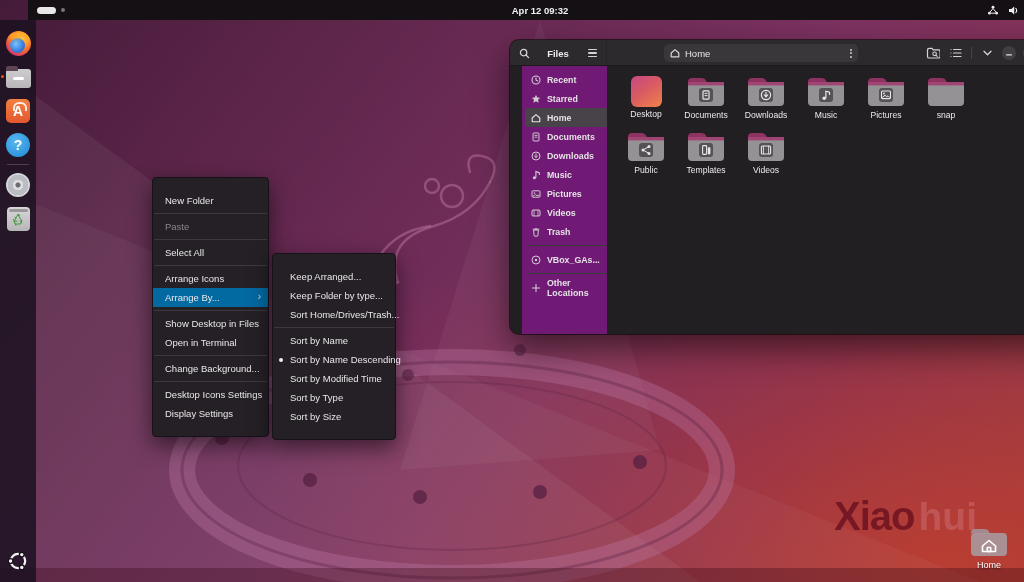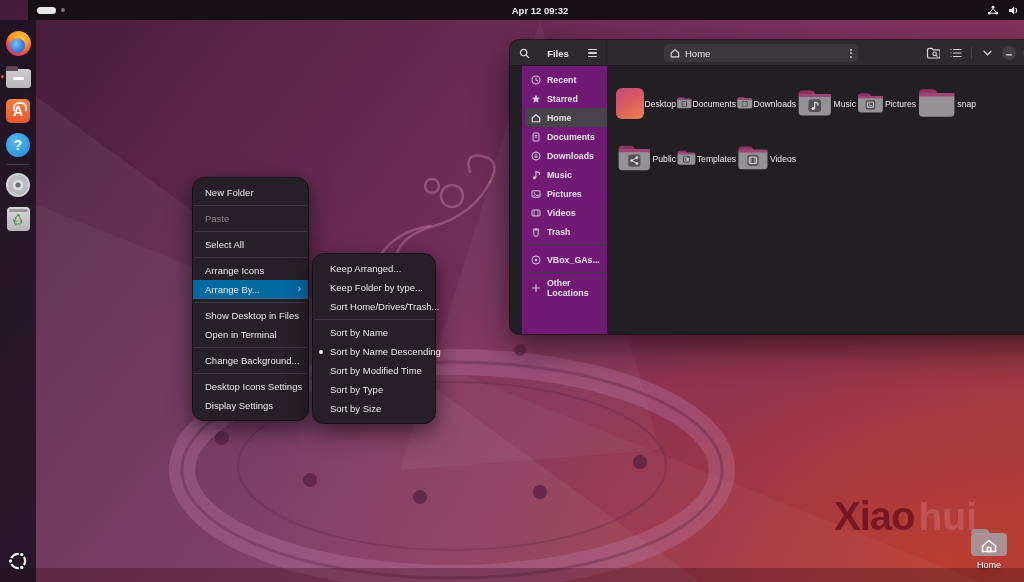--- a/index.html
+++ b/index.html
@@ -46,22 +46,22 @@
   .ic-files::after{content:"";position:absolute;left:7px;top:8px;width:11px;height:2.5px;border-radius:2px;background:#fff;}
   .ic-store{width:24px;height:24px;border-radius:5px;background:linear-gradient(180deg,#f08040,#e4572e);display:flex;align-items:center;justify-content:center;
     color:#fff;font-weight:bold;font-size:14px;position:relative;}
   .ic-store::before{content:"";position:absolute;top:3px;left:7px;width:10px;height:7px;border:2px solid rgba(255,255,255,.85);border-bottom:none;border-radius:6px 6px 0 0;}
   .ic-help{width:24px;height:24px;border-radius:50%;background:radial-gradient(circle at 40% 35%,#57b8f0,#2089d5);display:flex;align-items:center;justify-content:center;color:#fff;font-weight:bold;font-size:14px;}
   .ic-disc{width:24px;height:24px;border-radius:50%;background:radial-gradient(circle,#6e6e72 0 14%,#dcdcde 16% 30%,#b9bcc2 32% 60%,#d4d6da 62% 86%,#9a9ca1 100%);}
   .ic-trash{width:23px;height:24px;border-radius:4px;background:linear-gradient(180deg,#d9d7d9,#b7b5b8);display:flex;align-items:center;justify-content:center;position:relative;}
   .ic-trash::before{content:"";position:absolute;top:2px;left:2px;right:2px;height:3px;border-radius:2px;background:#9a989b;}
 
   
-  .menu{position:absolute;background:#242025;border:1px solid #151218;border-radius:12px;
-    box-shadow:0 8px 22px rgba(0,0,0,.55);padding:5px 0;z-index:3;color:#e9e7e9;font-size:9.5px;margin-left:40px;}
+  .menu{position:absolute;background:#242025;border:1px solid #151218;border-radius:4px;
+    box-shadow:0 8px 22px rgba(0,0,0,.55);padding:13px 0;z-index:3;color:#e9e7e9;font-size:9.5px;}
   .ctx{left:152px;top:177px;width:117px;}
   .sub{left:272px;top:253px;width:124px;z-index:4;}
   .mi{position:relative;padding:4px 12px 4px 12px;line-height:11px;white-space:nowrap;}
   .sub .mi{padding-left:17px;}
   .mi.disabled{color:#8a8589;}
   .mi.active{background:#0369a1;}
   .mi .arrow{position:absolute;right:7px;top:3px;font-size:10px;color:#d8d5d8;}
   .mi .dot{position:absolute;left:6px;top:8px;width:4px;height:4px;border-radius:50%;background:#f0eef0;}
   .msep{height:1px;background:#3d383f;margin:3px 1px;}
 
@@ -82,21 +82,21 @@
   .vdiv{width:1px;height:12px;background:#454347;}
   .wbtn{width:14px;height:14px;border-radius:50%;background:#403e42;display:flex;align-items:center;justify-content:center;}
   .fside{position:absolute;left:12px;top:26px;bottom:0;width:97px;background:#701a75;border-right:1px solid #252327;padding:4px 3px;font-weight:bold;}
   .srow{display:flex;align-items:center;gap:6px;height:19px;padding:0 6px;border-radius:4px;color:#e4e2e4;font-size:8.8px;}
   .srow .sic{width:10px;display:flex;justify-content:center;}
   .srow.sel{background:#474349;}
   .ssep{height:1px;background:#3b393d;margin:4px 2px;}
   .srow .eject{margin-left:auto;}
   .fmain{position:absolute;left:97px;top:26px;right:0;bottom:0;background:#211f22;padding:9px 0 0 9px;}
   .fgrid{display:flex;flex-wrap:wrap;width:366px;}
-  .fcell{width:60px;height:55px;display:flex;align-items:center;}
+  .fcell{width:60px;height:55px;display:flex;flex-direction:column;align-items:center;}
   .fcell .lab{font-size:8.6px;color:#eceaec;margin-top:2px;white-space:nowrap;}
   .desk-ic{width:31px;height:31px;border-radius:6px;margin-top:1px;
     background:linear-gradient(145deg,#c44a83 0%,#d95a62 45%,#ef8348 100%);}
 
   
   .dtop-home{position:absolute;left:963px;top:526px;width:52px;z-index:1;display:flex;flex-direction:column;align-items:center;}
   .dtop-home .lab{margin-top:2px;font-size:9px;color:#fff;text-shadow:0 1px 2px rgba(0,0,0,.7);}
 </style>
 </head>
 <body>

